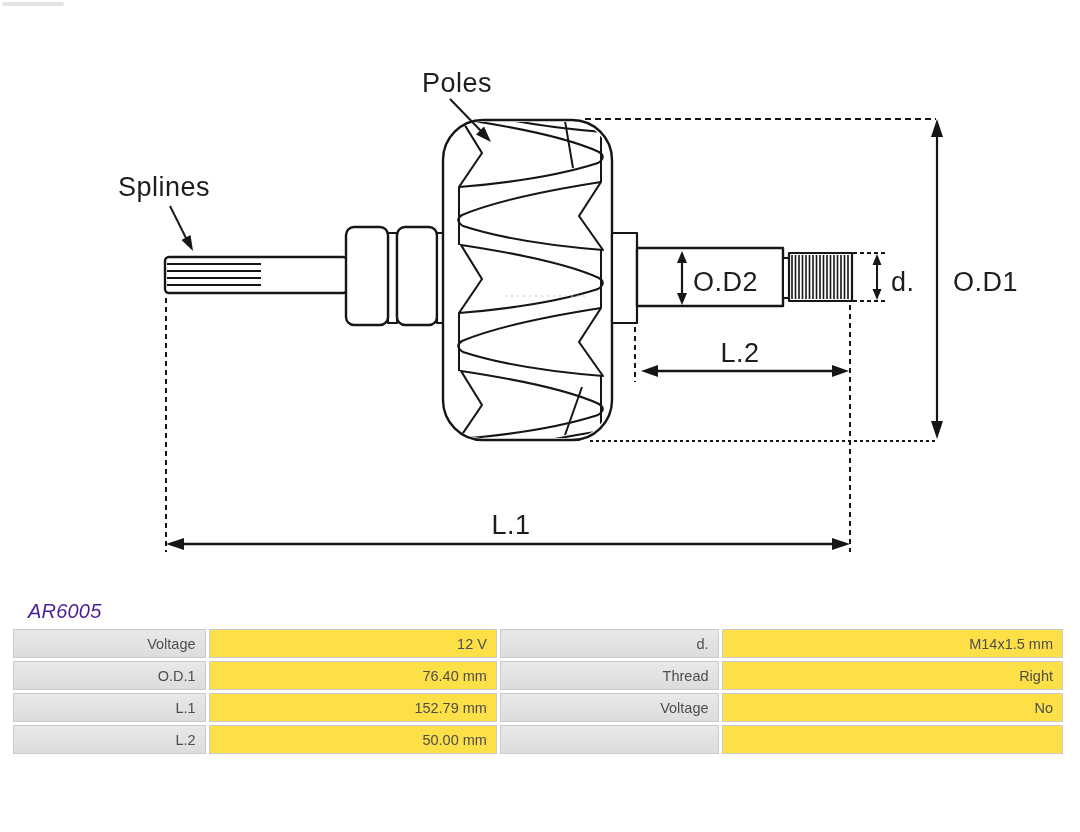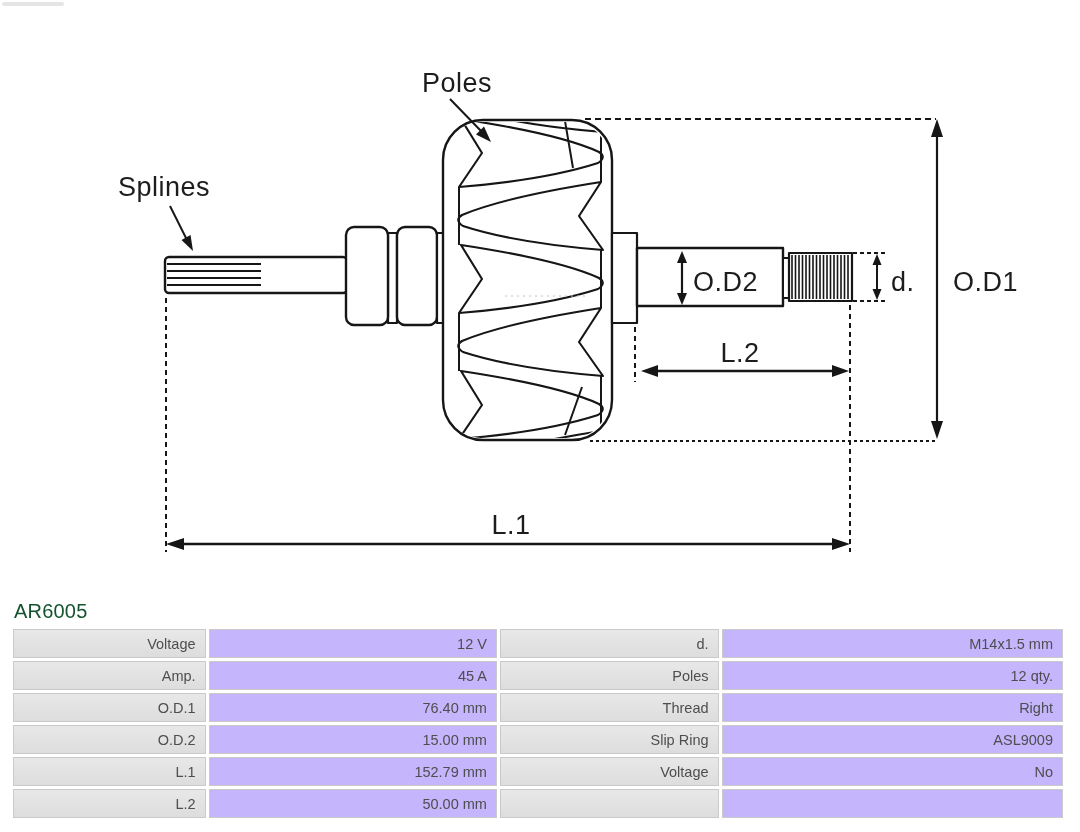--- a/index.html
+++ b/index.html
@@ -11,34 +11,35 @@
     position:absolute;left:2px;top:2px;width:62px;height:4px;
     background:#d4d4d4;opacity:.6;border-radius:2px;
   }
   .diagram-wrap{position:absolute;left:0;top:0;width:1080px;height:598px;}
   svg text{
     font-family:"Liberation Sans",sans-serif;
     fill:#1d1d1d;
   }
   .dia-label{font-size:27px;letter-spacing:.5px;}
   .part-title{
-    position:absolute;left:14px;top:599px;
-    font-size:20px;line-height:24px;color:#14532d;
+    position:absolute;left:28px;top:599px;
+    font-size:20px;line-height:24px;color:#4c1d95;
     letter-spacing:.2px;
+    font-style:italic;
   }
   table.specs{
     position:absolute;left:10px;top:626px;
     width:1056px;table-layout:fixed;
     border-collapse:separate;border-spacing:3px;
     font-size:14.5px;color:#4e4e4e;
   }
   table.specs td{
     border:1px solid #cacaca;height:27px;padding:0 9px;
     text-align:right;white-space:nowrap;overflow:hidden;
-    background:#c4b5fd;
+    background:#fde047;
   }
   table.specs td.lbl{
     background:linear-gradient(180deg,#e8e8e8 0%,#dddddd 100%);
   }
 </style>
 </head>
 <body>
 
 <div class="scan-artifact"></div>
 
@@ -149,36 +150,24 @@
       <col style="width:32.8%">
   </colgroup>
   <tbody>
     <tr>
       <td class="lbl">Voltage</td>
       <td>12 V</td>
       <td class="lbl">d.</td>
       <td>M14x1.5 mm</td>
     </tr>
     <tr>
-      <td class="lbl">Amp.</td>
-      <td>45 A</td>
-      <td class="lbl">Poles</td>
-      <td>12 qty.</td>
-    </tr>
-    <tr>
       <td class="lbl">O.D.1</td>
       <td>76.40 mm</td>
       <td class="lbl">Thread</td>
       <td>Right</td>
-    </tr>
-    <tr>
-      <td class="lbl">O.D.2</td>
-      <td>15.00 mm</td>
-      <td class="lbl">Slip Ring</td>
-      <td>ASL9009</td>
     </tr>
     <tr>
       <td class="lbl">L.1</td>
       <td>152.79 mm</td>
       <td class="lbl">Voltage</td>
       <td>No</td>
     </tr>
     <tr>
       <td class="lbl">L.2</td>
       <td>50.00 mm</td>

